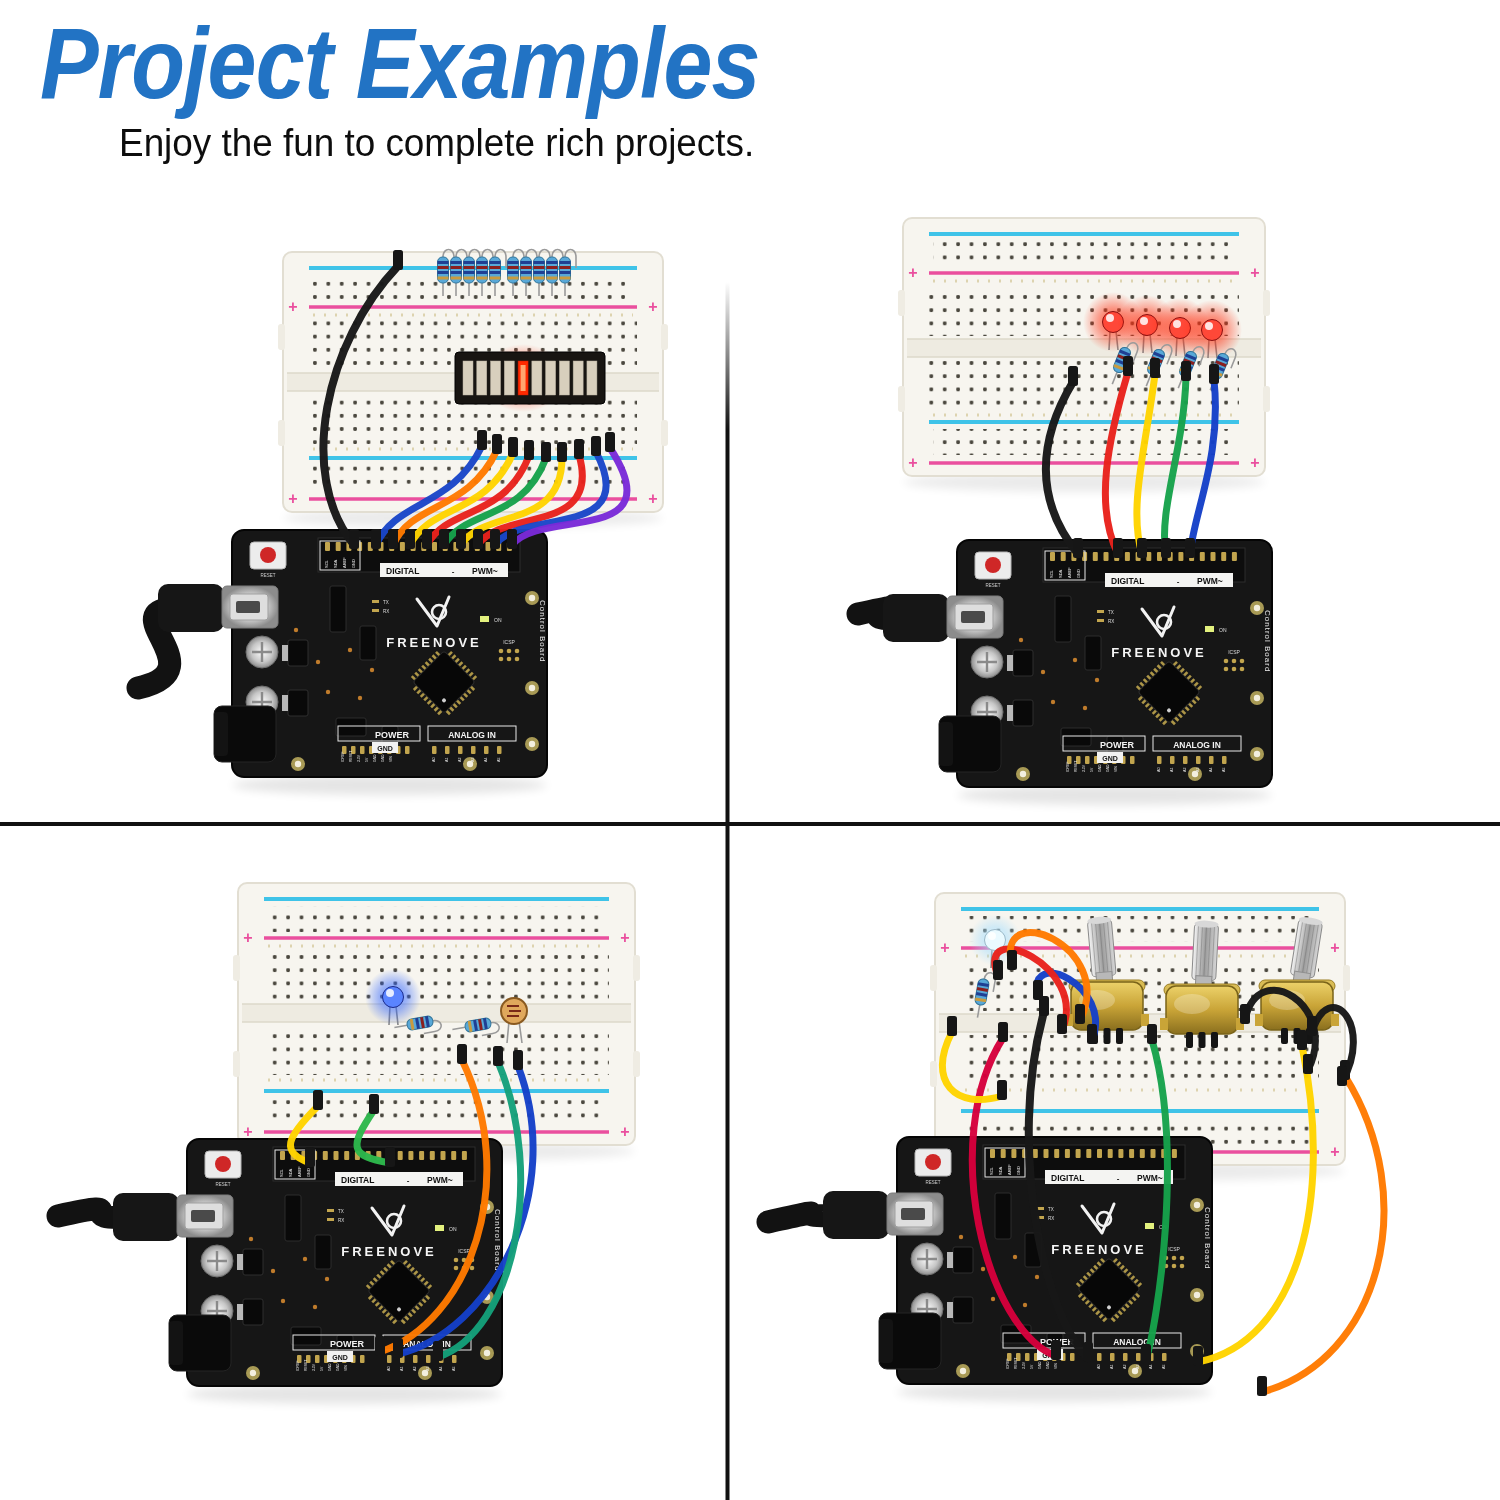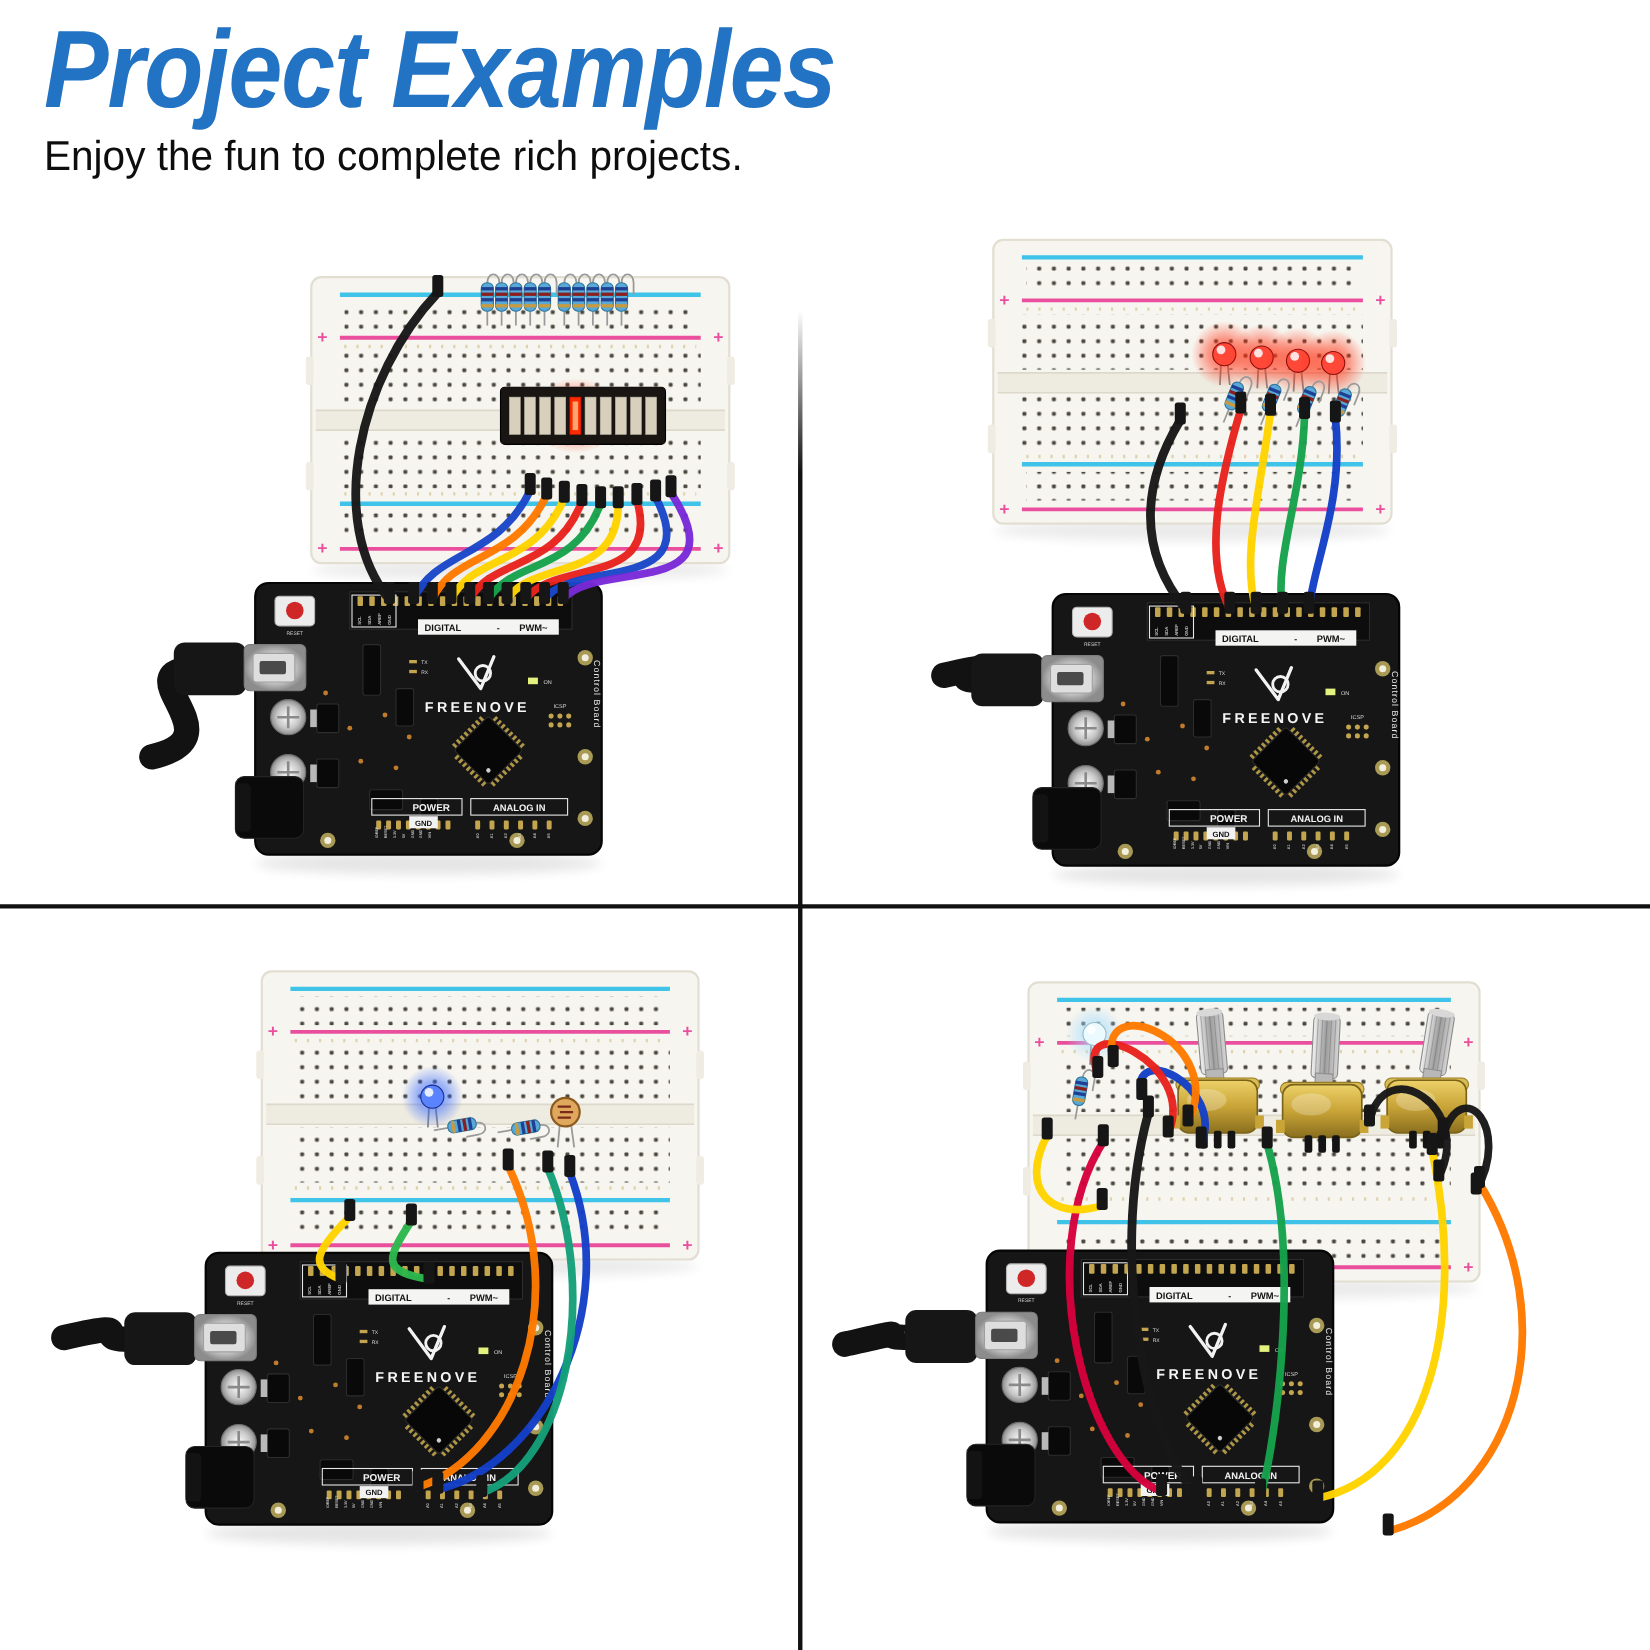--- a/index.html
+++ b/index.html
@@ -1,18 +1,18 @@
 <!DOCTYPE html>
 <html><head>
 <meta charset="utf-8">
 <style>
   html,body{margin:0;padding:0;background:#fff;}
   .page{position:relative;width:1500px;height:1500px;background:#fff;overflow:hidden;
         font-family:"Liberation Sans",sans-serif;}
-  header{position:absolute;left:40px;top:12px;z-index:5;}
+  header{position:absolute;left:40px;top:12px;z-index:5;text-align:center;}
   h1{margin:0;font-size:100px;line-height:1.02;font-style:italic;font-weight:bold;
      transform:scaleX(.88);transform-origin:left top;letter-spacing:-1px;}
   .subtitle{margin:0;position:relative;top:8px;font-size:38px;color:#0d0d0d;
      transform:scaleX(.97);transform-origin:left top;font-weight:400;}
   #scene{position:absolute;left:0;top:0;width:1500px;height:1500px;}
   #scene svg{display:block;}
 </style>
 </head>
 <body>
 

